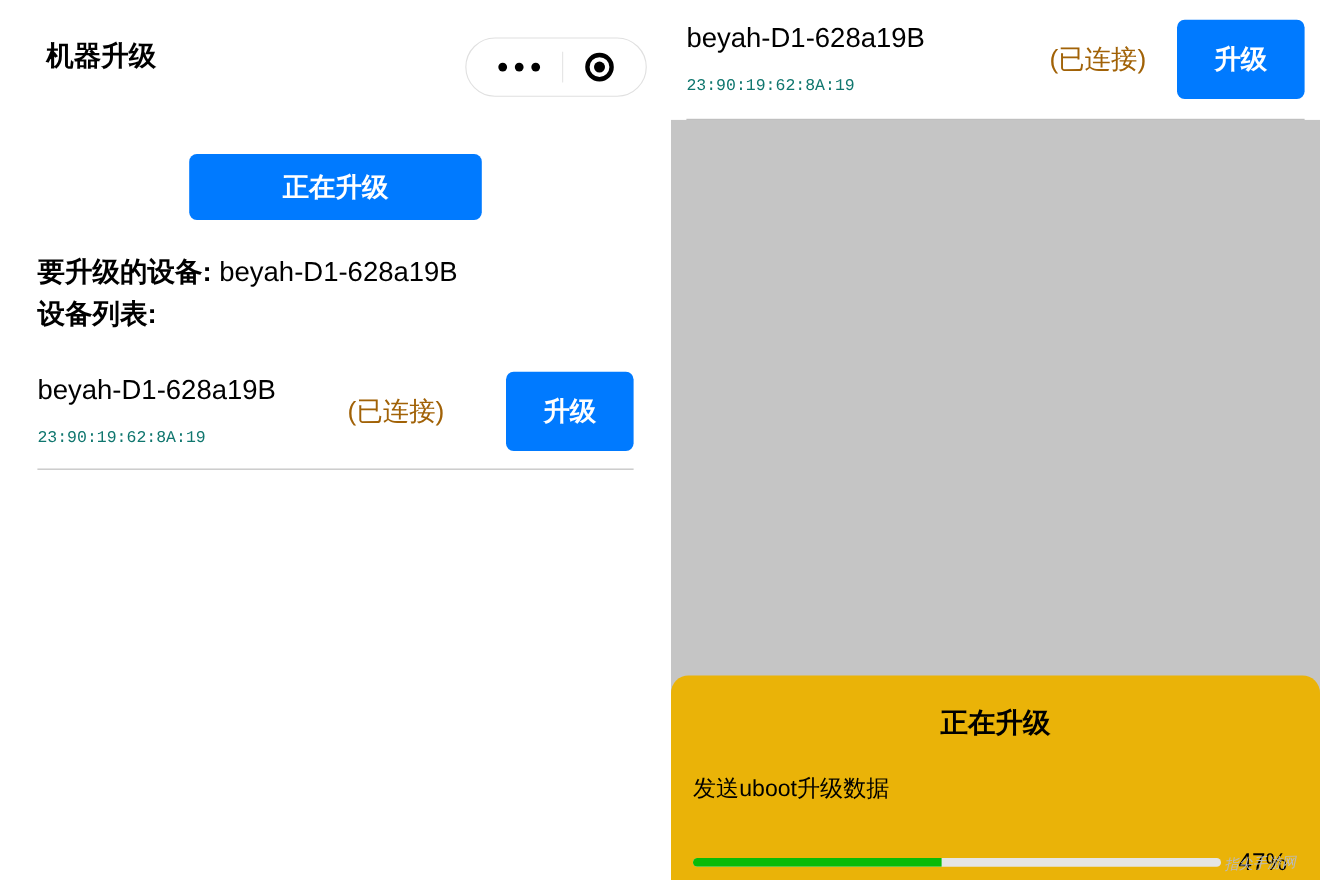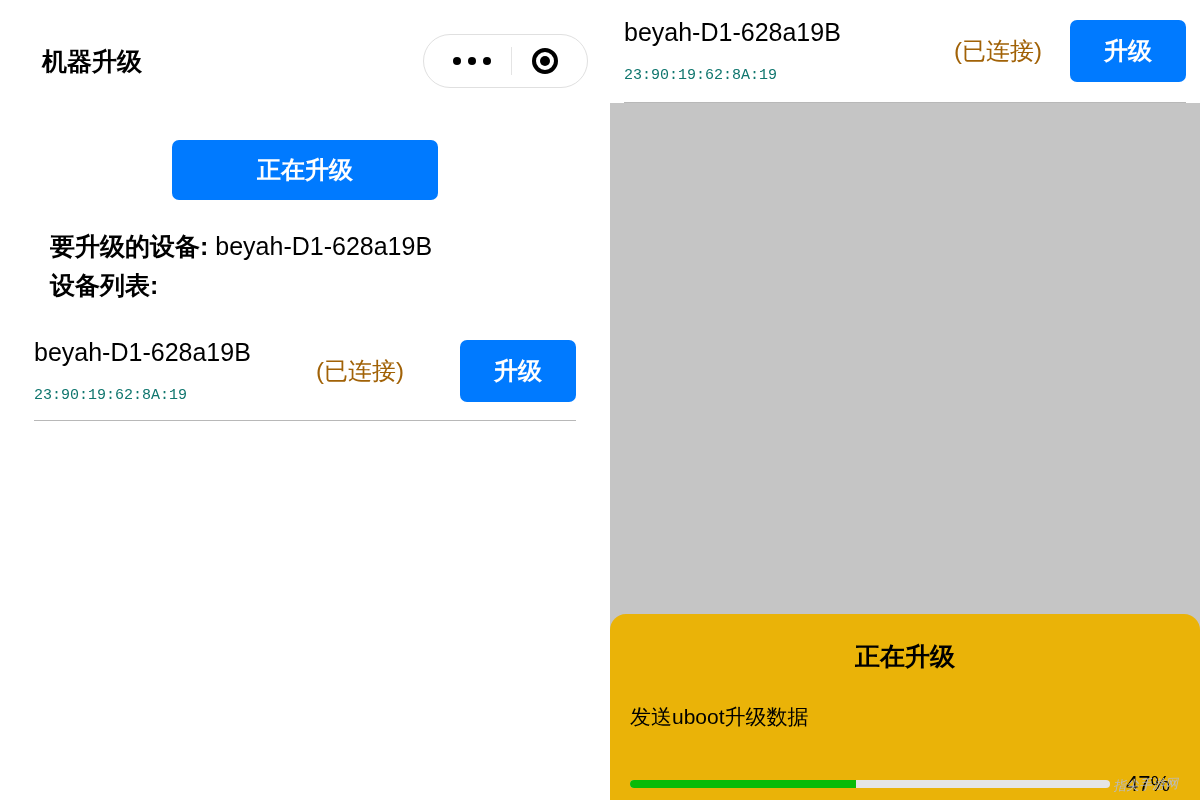--- a/index.html
+++ b/index.html
@@ -26,21 +26,20 @@
     }
     .pane-right {
       width: 590px;
       height: 100%;
       background: #c5c5c5;
       position: relative;
     }
     
     .header-row {
       display: flex;
-      align-items: center;
       justify-content: space-between;
       padding: 34px 22px 0 42px;
       font-family: Liberation Serif, serif;
     }
     .title {
       font-size: 25px;
       font-weight: 700;
       color: #000;
     }
     .capsule {
@@ -100,21 +99,21 @@
       font-size: 24px;
       font-weight: 600;
       cursor: pointer;
     }
     .btn-discover {
       width: 266px;
       height: 60px;
     }
     
     .info-block {
-      padding: 24px 34px 0 50px;
+      padding: 24px 34px 0 34px;
     }
     .info-line {
       font-size: 25px;
       font-weight: 700;
       color: #000;
       margin-top: 6px;
     }
     .info-line .dev-name {
       font-weight: 400;
     }
@@ -153,21 +152,21 @@
       font-size: 24px;
       color: #a16207;
       margin-left: auto;
       margin-right: 28px;
     }
     .pane-left .dev-status {
       margin-right: 56px;
     }
     .btn-upgrade {
       width: 116px;
-      height: 62px;
+      height: 72px;
       font-size: 24px;
     }
     
     .bottom-sheet {
       position: absolute;
       left: 0;
       right: 0;
       bottom: 0;
       background: #eab308;
       border-top-left-radius: 16px;

